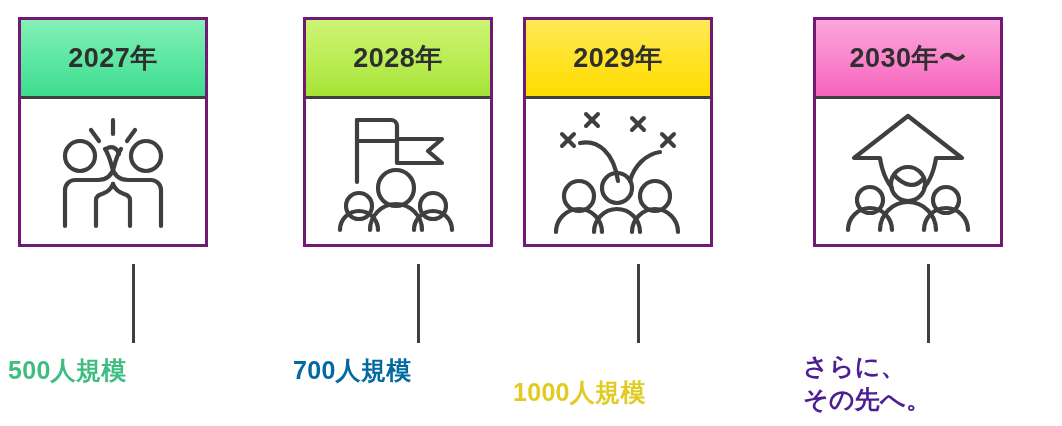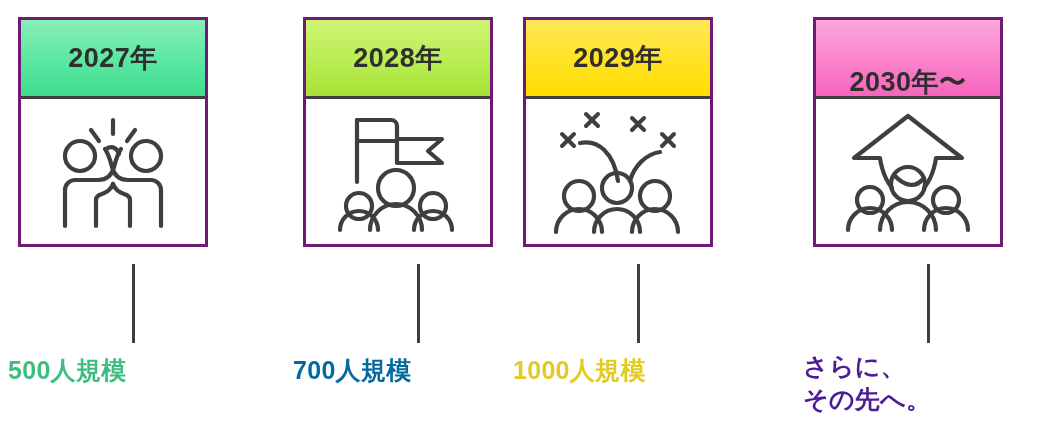--- a/index.html
+++ b/index.html
@@ -72,21 +72,21 @@
   }
 
   .card-body svg {
     display: block;
   }
 
   
   .hdr-green  { background: linear-gradient(180deg, #86efb7 0%, #5fe8a3 48%, #3edc90 100%); }
   .hdr-lime   { background: linear-gradient(180deg, #ccf472 0%, #bcee57 48%, #a7e236 100%); }
   .hdr-yellow { background: linear-gradient(180deg, #ffe958 0%, #ffe329 48%, #ffdd00 100%); }
-  .hdr-pink   { background: linear-gradient(180deg, #fba6db 0%, #fa87cd 48%, #f763be 100%); align-items: flex-end; }
+  .hdr-pink   { background: linear-gradient(180deg, #fba6db 0%, #fa87cd 48%, #f763be 100%); }
 
   .connector {
     position: absolute;
     top: 247px;
     left: 114px;
     width: 3px;
     height: 79px;
     background: #3f3f3f;
   }
 
@@ -98,21 +98,21 @@
     text-align: left;
     font-size: 25px;
     font-weight: bold;
     line-height: 1.32;
     white-space: pre-line;
     letter-spacing: 0.3px;
   }
 
   .caption.c0 { color: #3fbd81; }
   .caption.c1 { color: #0369a1; }
-  .caption.c2 { color: #e2cb21; }
+  .caption.c2 { color: #e2cb21; margin-top: 22px; }
   .caption.c3 { color: #4c1d95; top: 333px; }
 </style>
 </head>
 <body>
 
 <div id="roadmap">
 
   <div class="milestone m0">
     <div class="card">
       <div class="card-header hdr-green">

